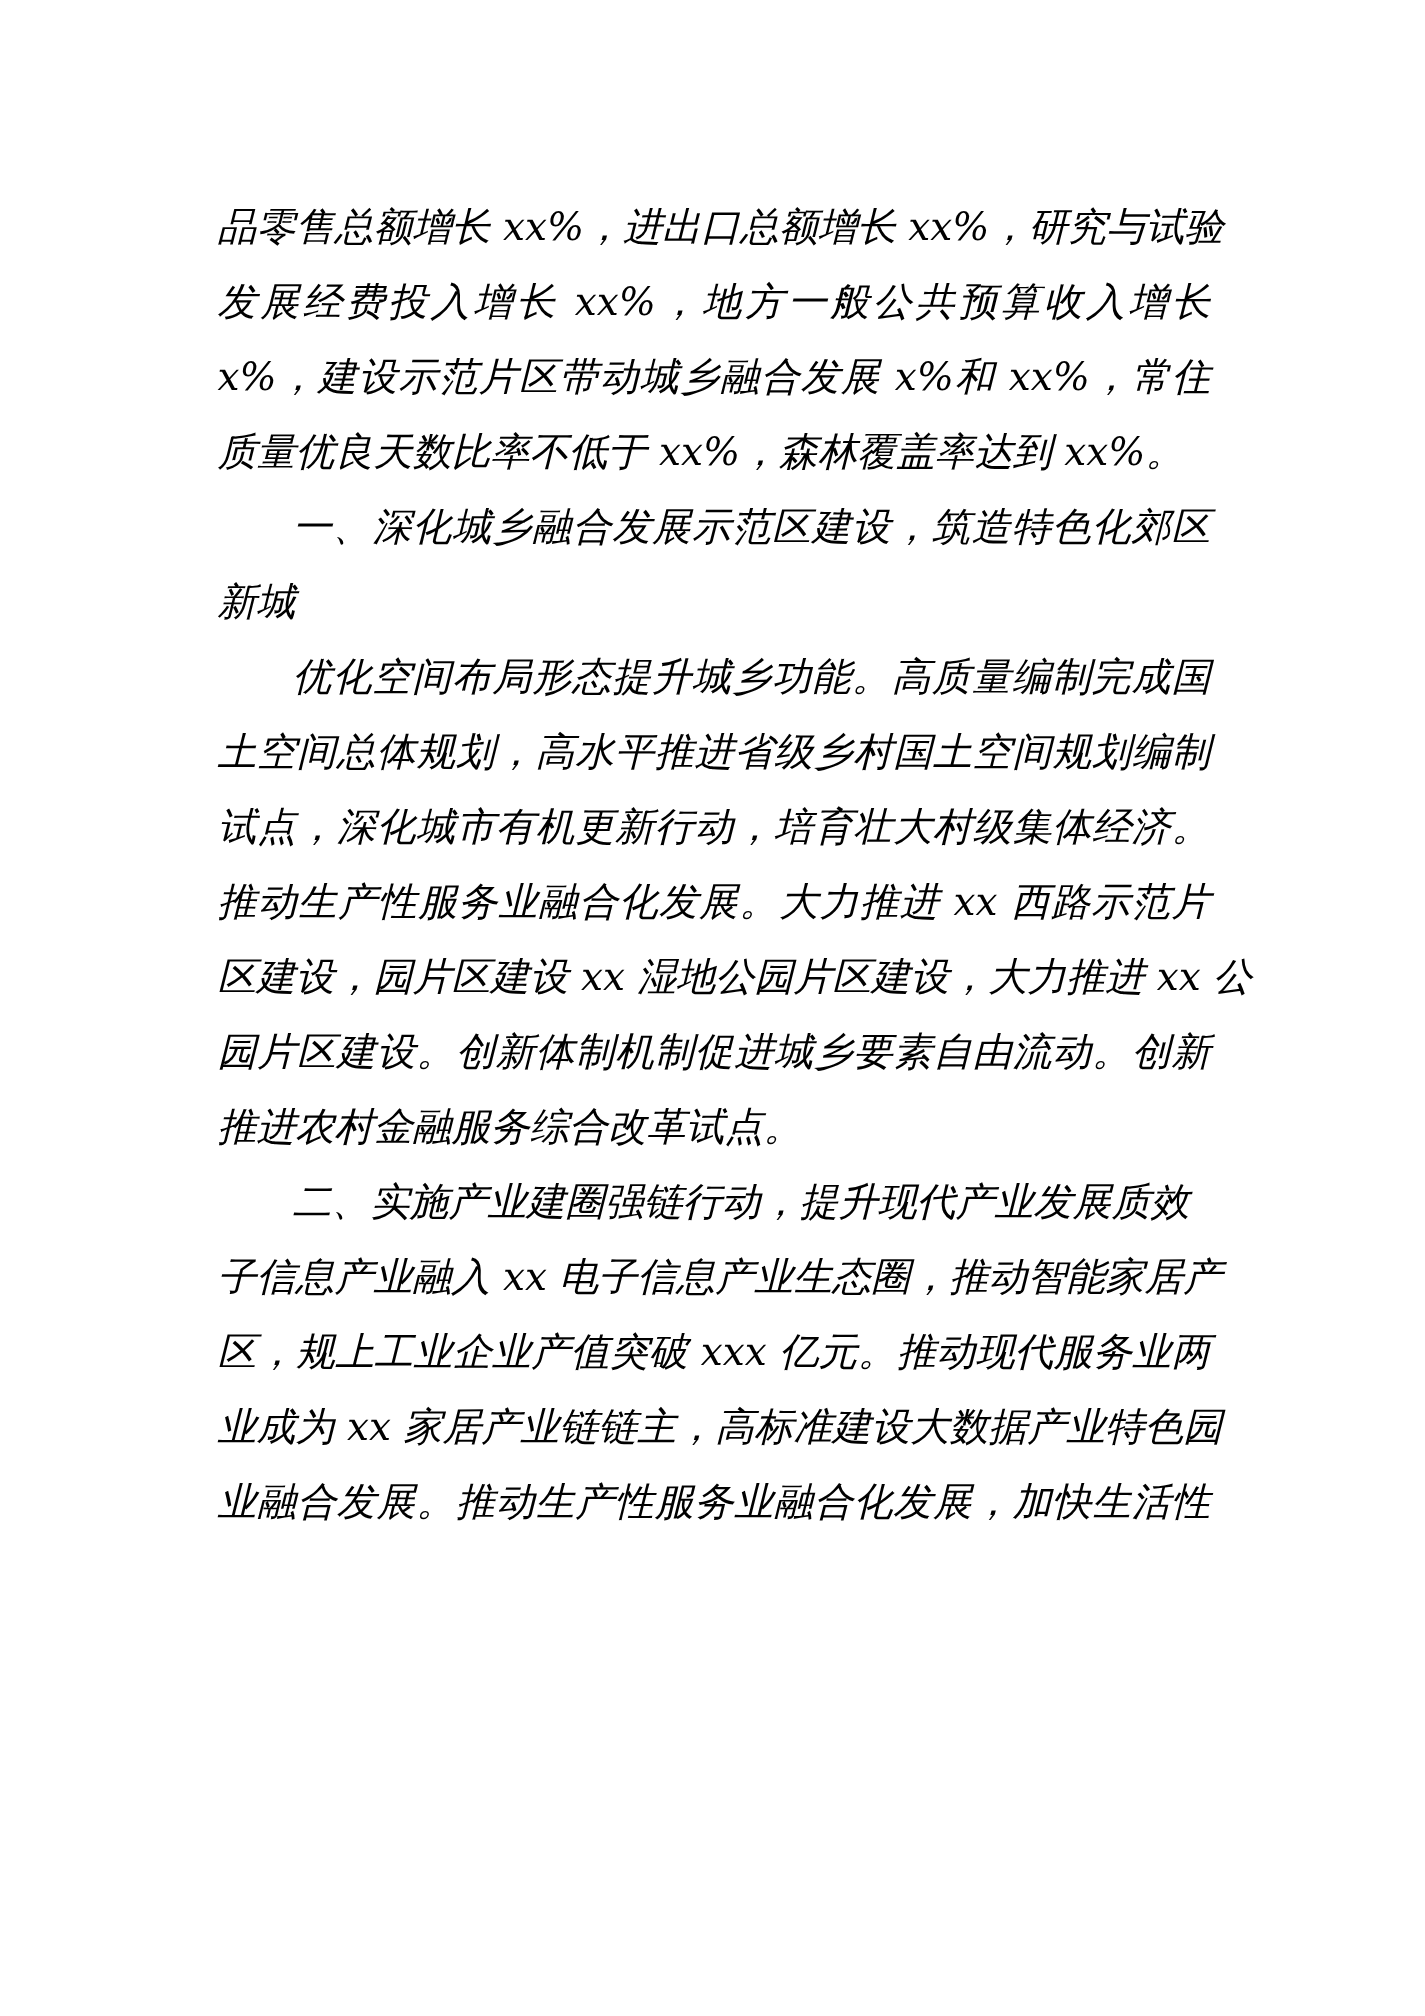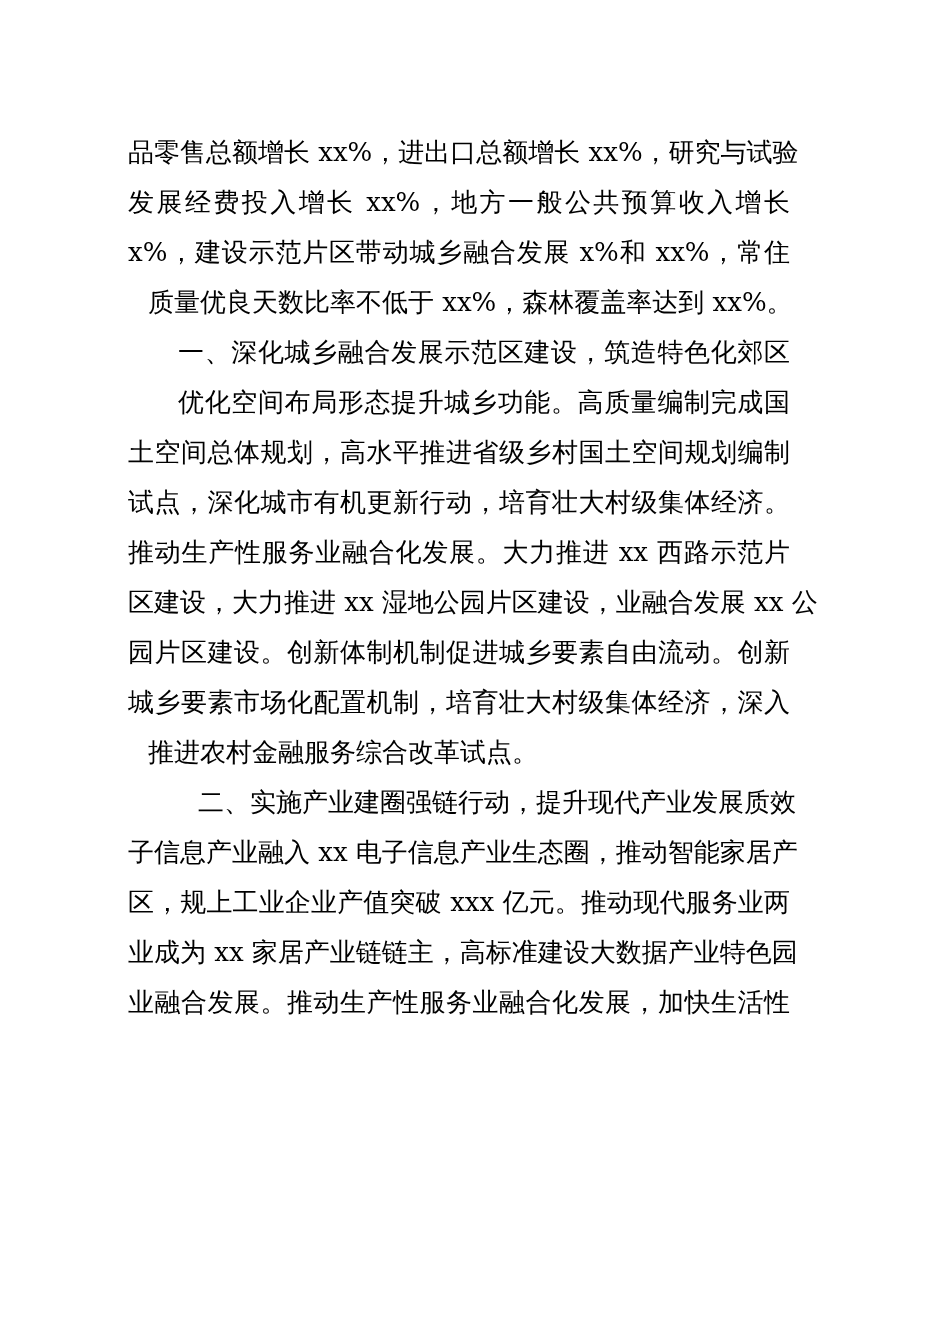--- a/index.html
+++ b/index.html
@@ -1,47 +1,47 @@
 <!DOCTYPE html>
 <html><head>
   <meta charset="utf-8">
   <style>
     html, body { margin: 0; padding: 0; background: #ffffff; }
     body { width: 950px; height: 1344px; position: relative; overflow: hidden; }
-    .page { position: absolute; left: 128px; top: 127px; width: 662px; }
+    .page { position: absolute; left: 145px; top: 127px; width: 662px; font-style: italic; }
     .line {
       position: relative;
       height: 50px;
       line-height: 50px;
       font-family: "DejaVu Serif", "Liberation Serif", serif;
       font-size: 26px;
       color: #000000;
       white-space: nowrap;
       text-align: justify;
       text-align-last: justify;
       letter-spacing: 0px;
     }
-    .line.last { text-align-last: left; margin-left: 20px; }
+    .line.last { text-align-last: left; }
     .line.indent { padding-left: 50px; }
   </style>
 </head>
 <body>
 
 <div class="page">
   <div class="line">品零售总额增长 xx%，进出口总额增长 xx%，研究与试验</div>
   <div class="line">发展经费投入增长 xx%，地方一般公共预算收入增长</div>
   <div class="line">x%，建设示范片区带动城乡融合发展 x%和 xx%，常住</div>
   <div class="line last">质量优良天数比率不低于 xx%，森林覆盖率达到 xx%。</div>
   <div class="line indent">一、深化城乡融合发展示范区建设，筑造特色化郊区</div>
+  <div class="line last">新城</div>
   <div class="line indent">优化空间布局形态提升城乡功能。高质量编制完成国</div>
   <div class="line">土空间总体规划，高水平推进省级乡村国土空间规划编制</div>
   <div class="line">试点，深化城市有机更新行动，培育壮大村级集体经济。</div>
   <div class="line">推动生产性服务业融合化发展。大力推进 xx 西路示范片</div>
-  <div class="line">区建设，大力推进 xx 湿地公园片区建设，业融合发展 xx 公</div>
+  <div class="line">区建设，园片区建设 xx 湿地公园片区建设，大力推进 xx 公</div>
   <div class="line">园片区建设。创新体制机制促进城乡要素自由流动。创新</div>
-  <div class="line">城乡要素市场化配置机制，培育壮大村级集体经济，深入</div>
   <div class="line last">推进农村金融服务综合改革试点。</div>
   <div class="line indent last">二、实施产业建圈强链行动，提升现代产业发展质效</div>
   <div class="line">子信息产业融入 xx 电子信息产业生态圈，推动智能家居产</div>
   <div class="line">区，规上工业企业产值突破 xxx 亿元。推动现代服务业两</div>
   <div class="line">业成为 xx 家居产业链链主，高标准建设大数据产业特色园</div>
   <div class="line">业融合发展。推动生产性服务业融合化发展，加快生活性</div>
 </div>
 
 </body></html>

